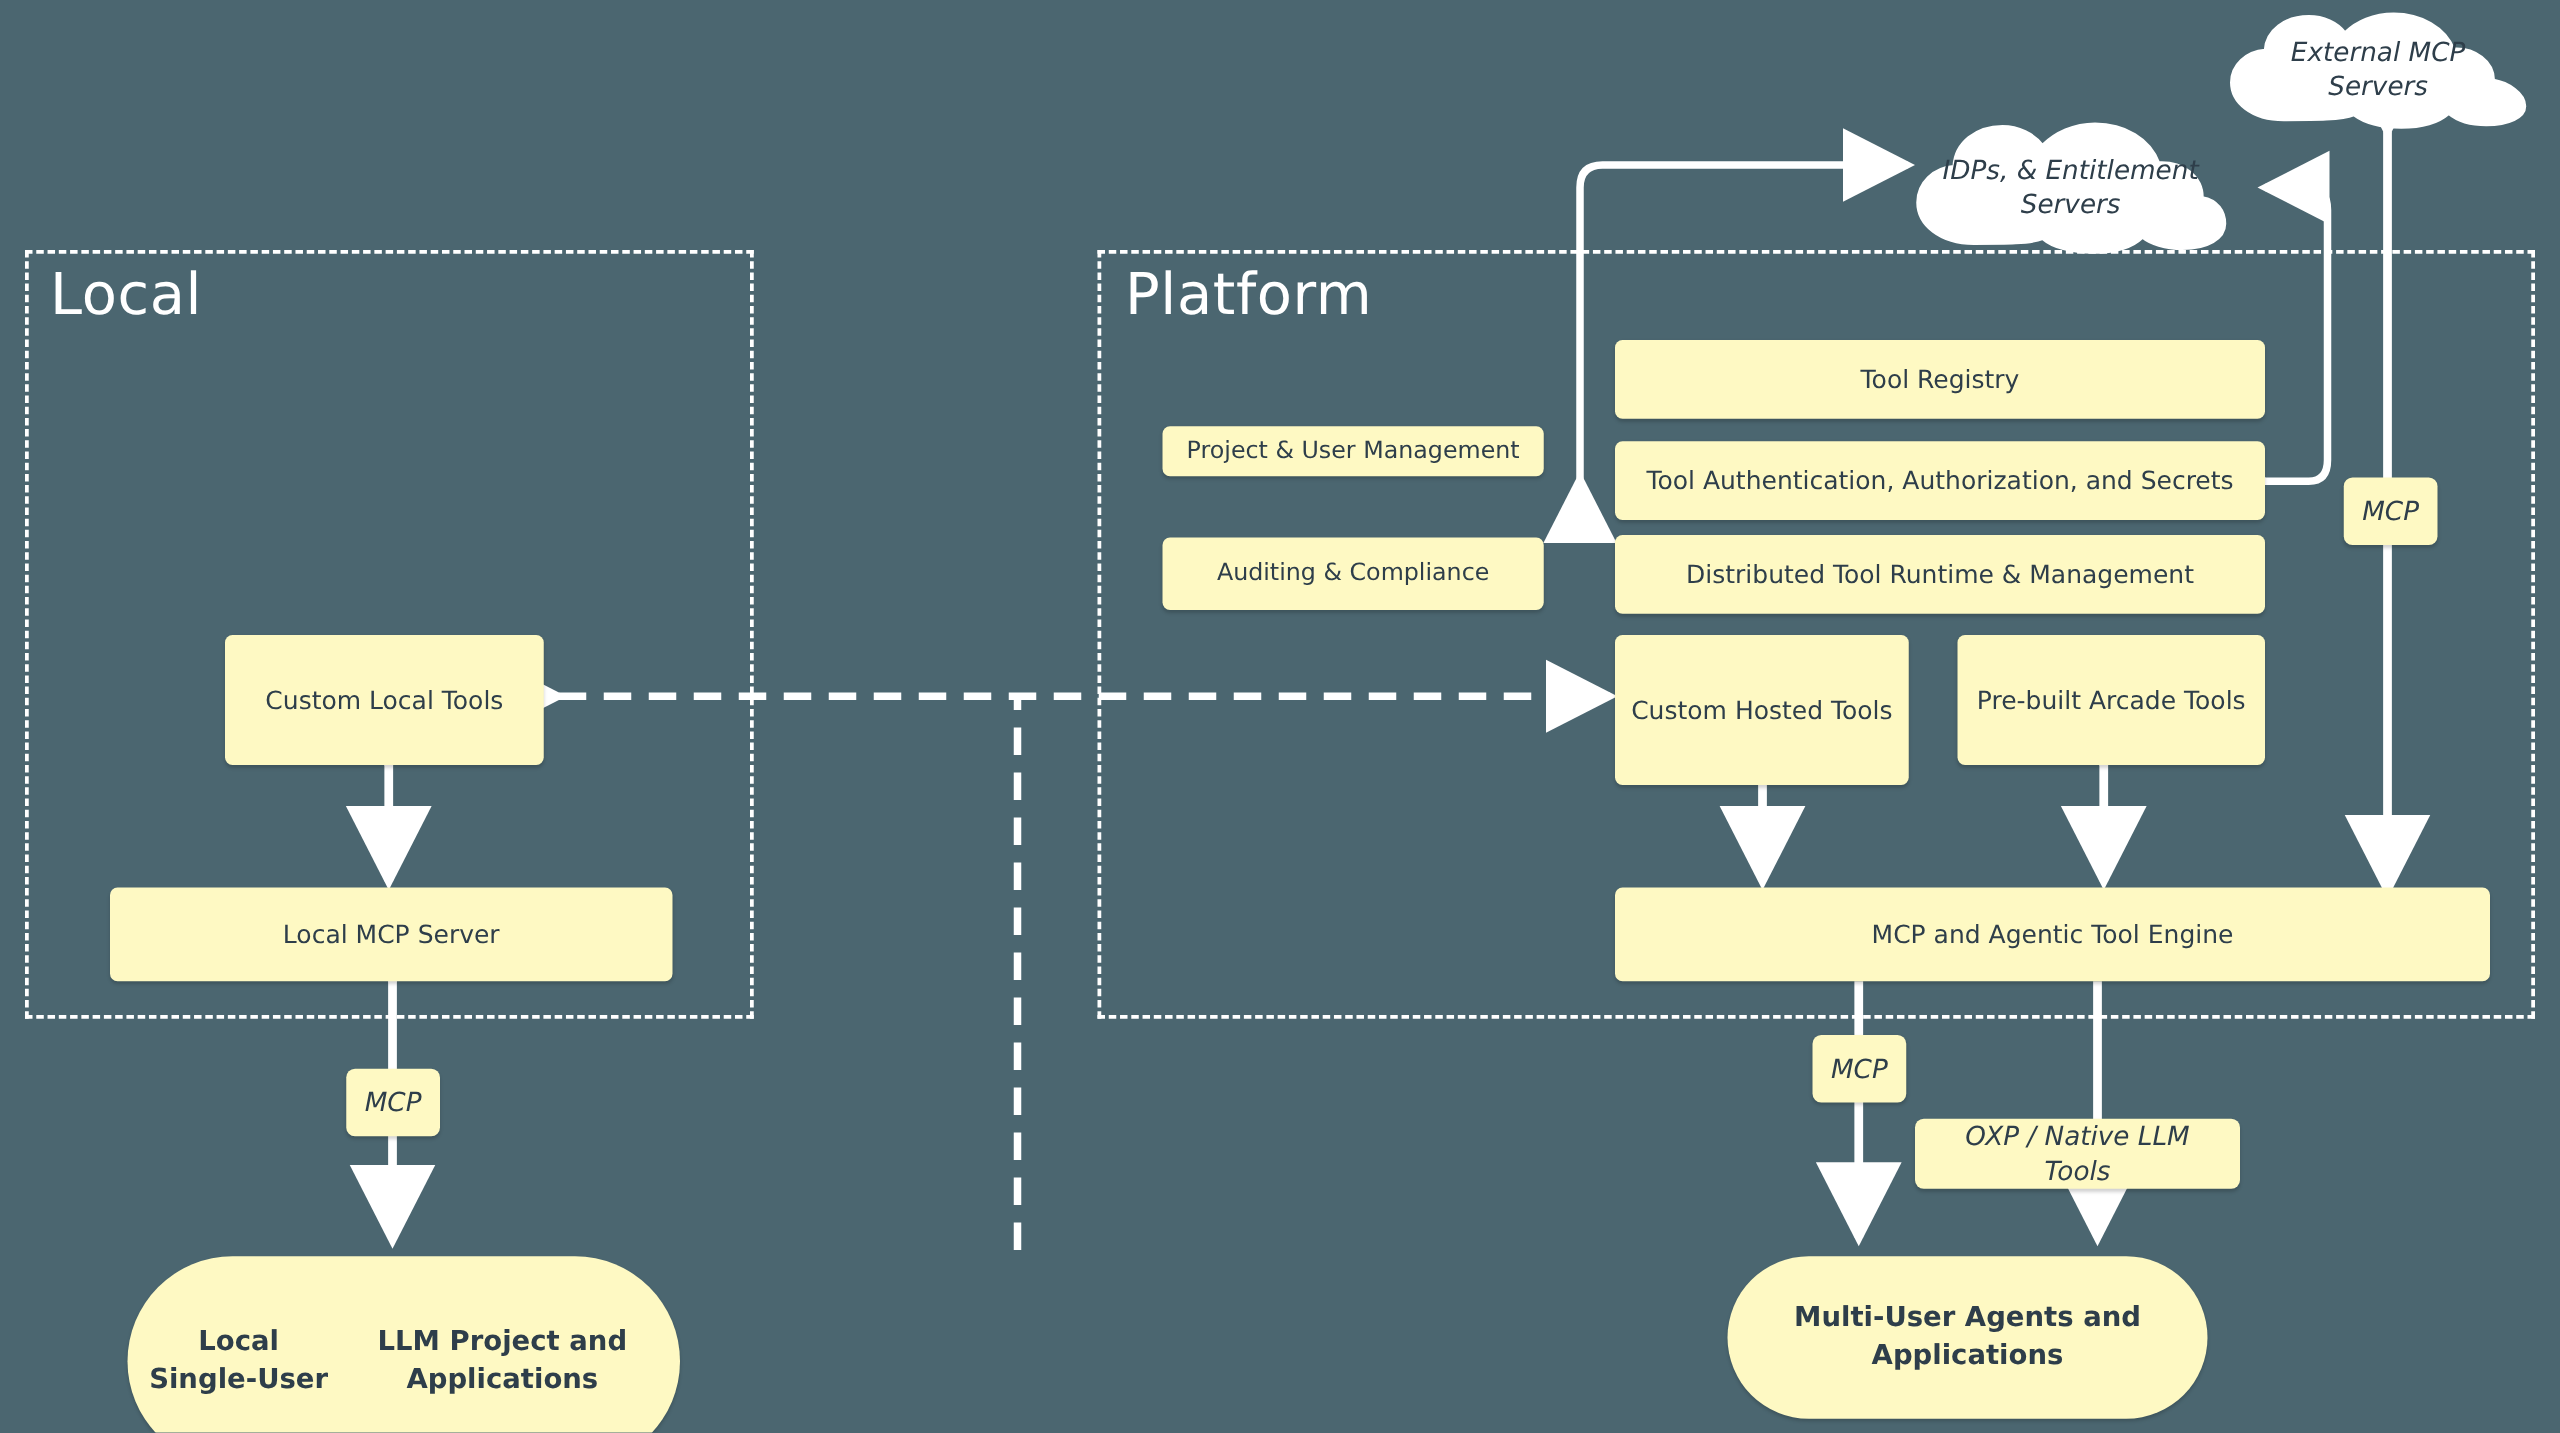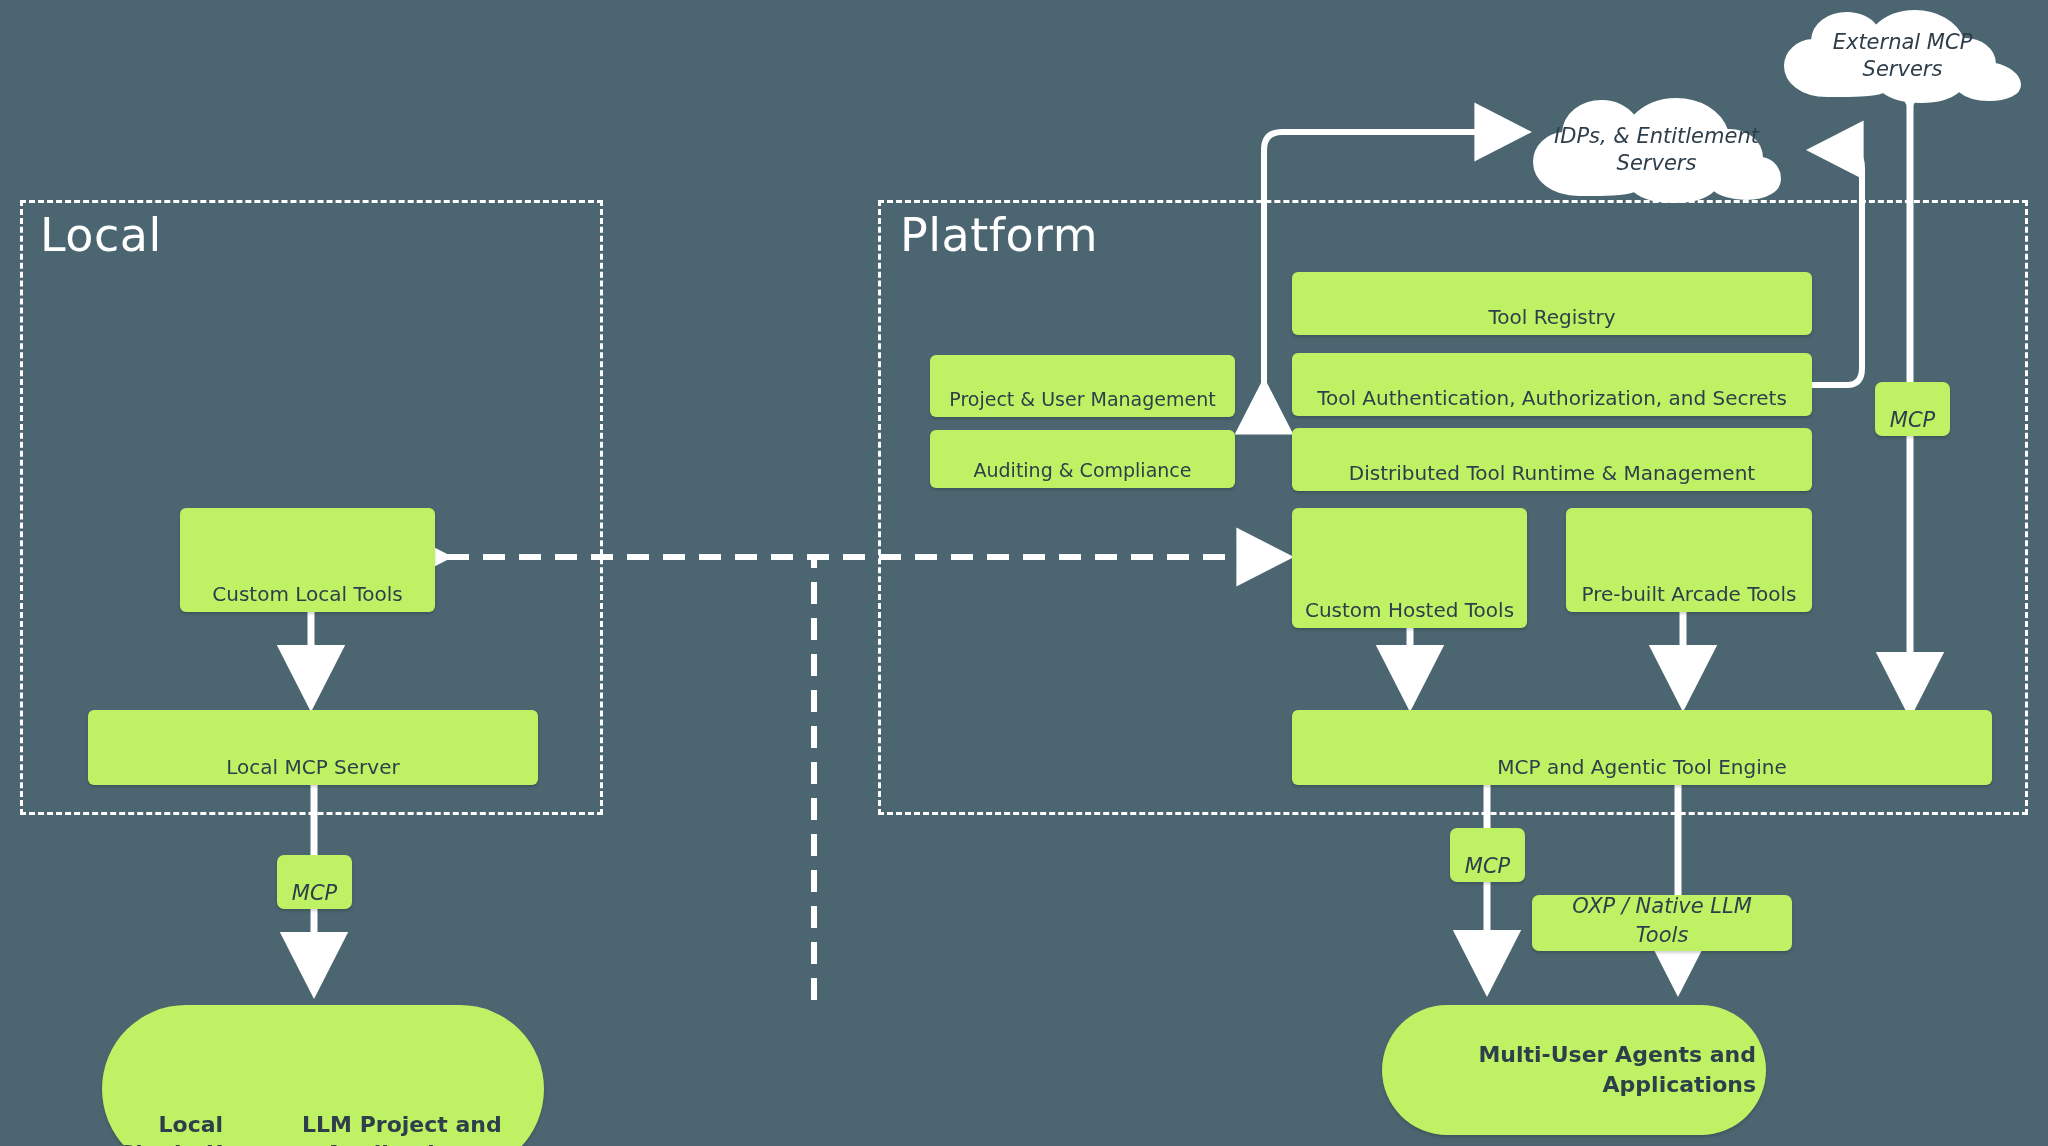--- a/index.html
+++ b/index.html
@@ -22,25 +22,25 @@
     color:#ffffff;
     font-size:46px;
     font-weight:400;
     letter-spacing:.5px;
     white-space:nowrap;
   }
 
   
   .node{
     position:absolute;
-    background:#bef264;
+    background:#fef9c3;
     border-radius:6px;
     box-sizing:border-box;
     display:flex;
-    align-items:flex-end;
+    align-items:center;
     justify-content:center;
     text-align:center;
     color:#2e3e4a;
     font-size:20px;
     line-height:1.35;
     padding:4px 10px;
     box-shadow:0 2px 3px rgba(0,0,0,.18);
   }
   .node.small{font-size:19px;}
   .node.bold{font-weight:700;font-size:22px;}
@@ -167,21 +167,21 @@
   <div class="node tag" style="left:277px;top:855px;width:75px;height:54px;">
     <span>MCP</span>
   </div>
 
   <div class="node pill bold" style="left:102px;top:1005px;width:442px;height:168px;flex-direction:row;">
     <span>Local Single-User</span>
     <span>LLM Project and Applications</span>
   </div>
 
 
-  <div class="node small" style="left:930px;top:355px;width:305px;height:62px;">
+  <div class="node small" style="left:930px;top:341px;width:305px;height:40px;">
     <span>Project &amp; User Management</span>
   </div>
 
   <div class="node small" style="left:930px;top:430px;width:305px;height:58px;">
     <span>Auditing &amp; Compliance</span>
   </div>
 
   <div class="node" style="left:1292px;top:272px;width:520px;height:63px;">
     <span>Tool Registry</span>
   </div>

